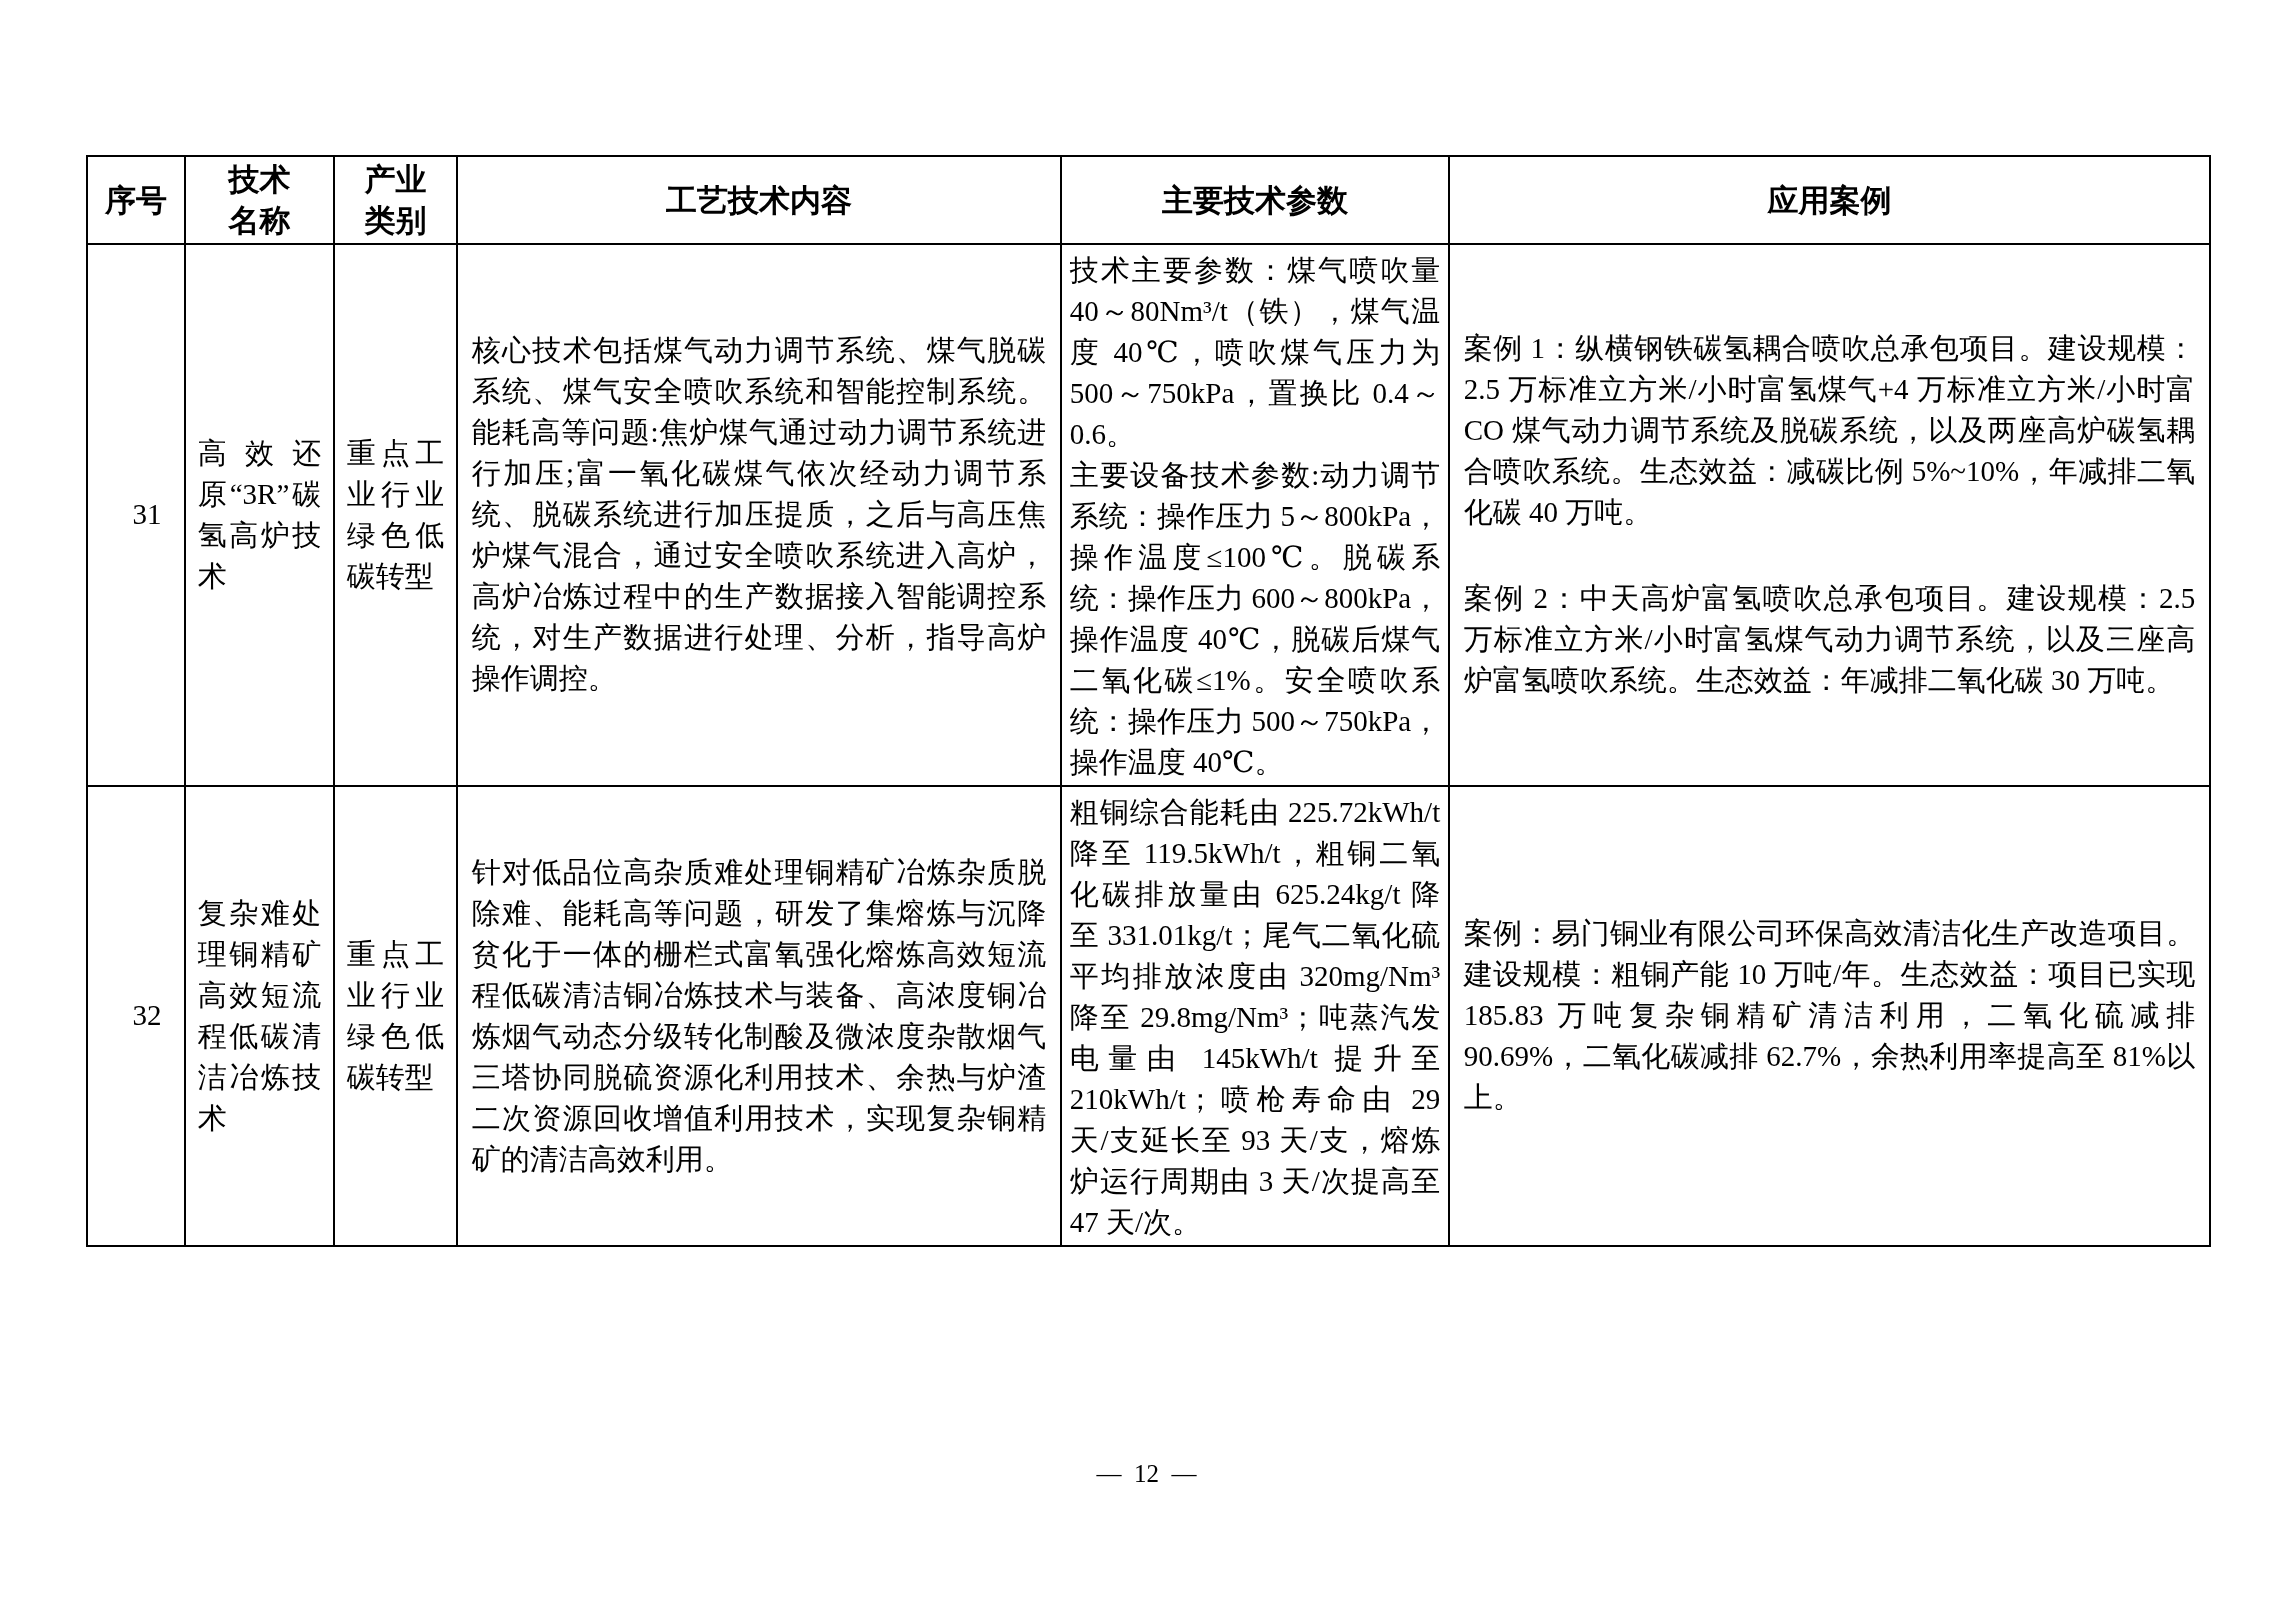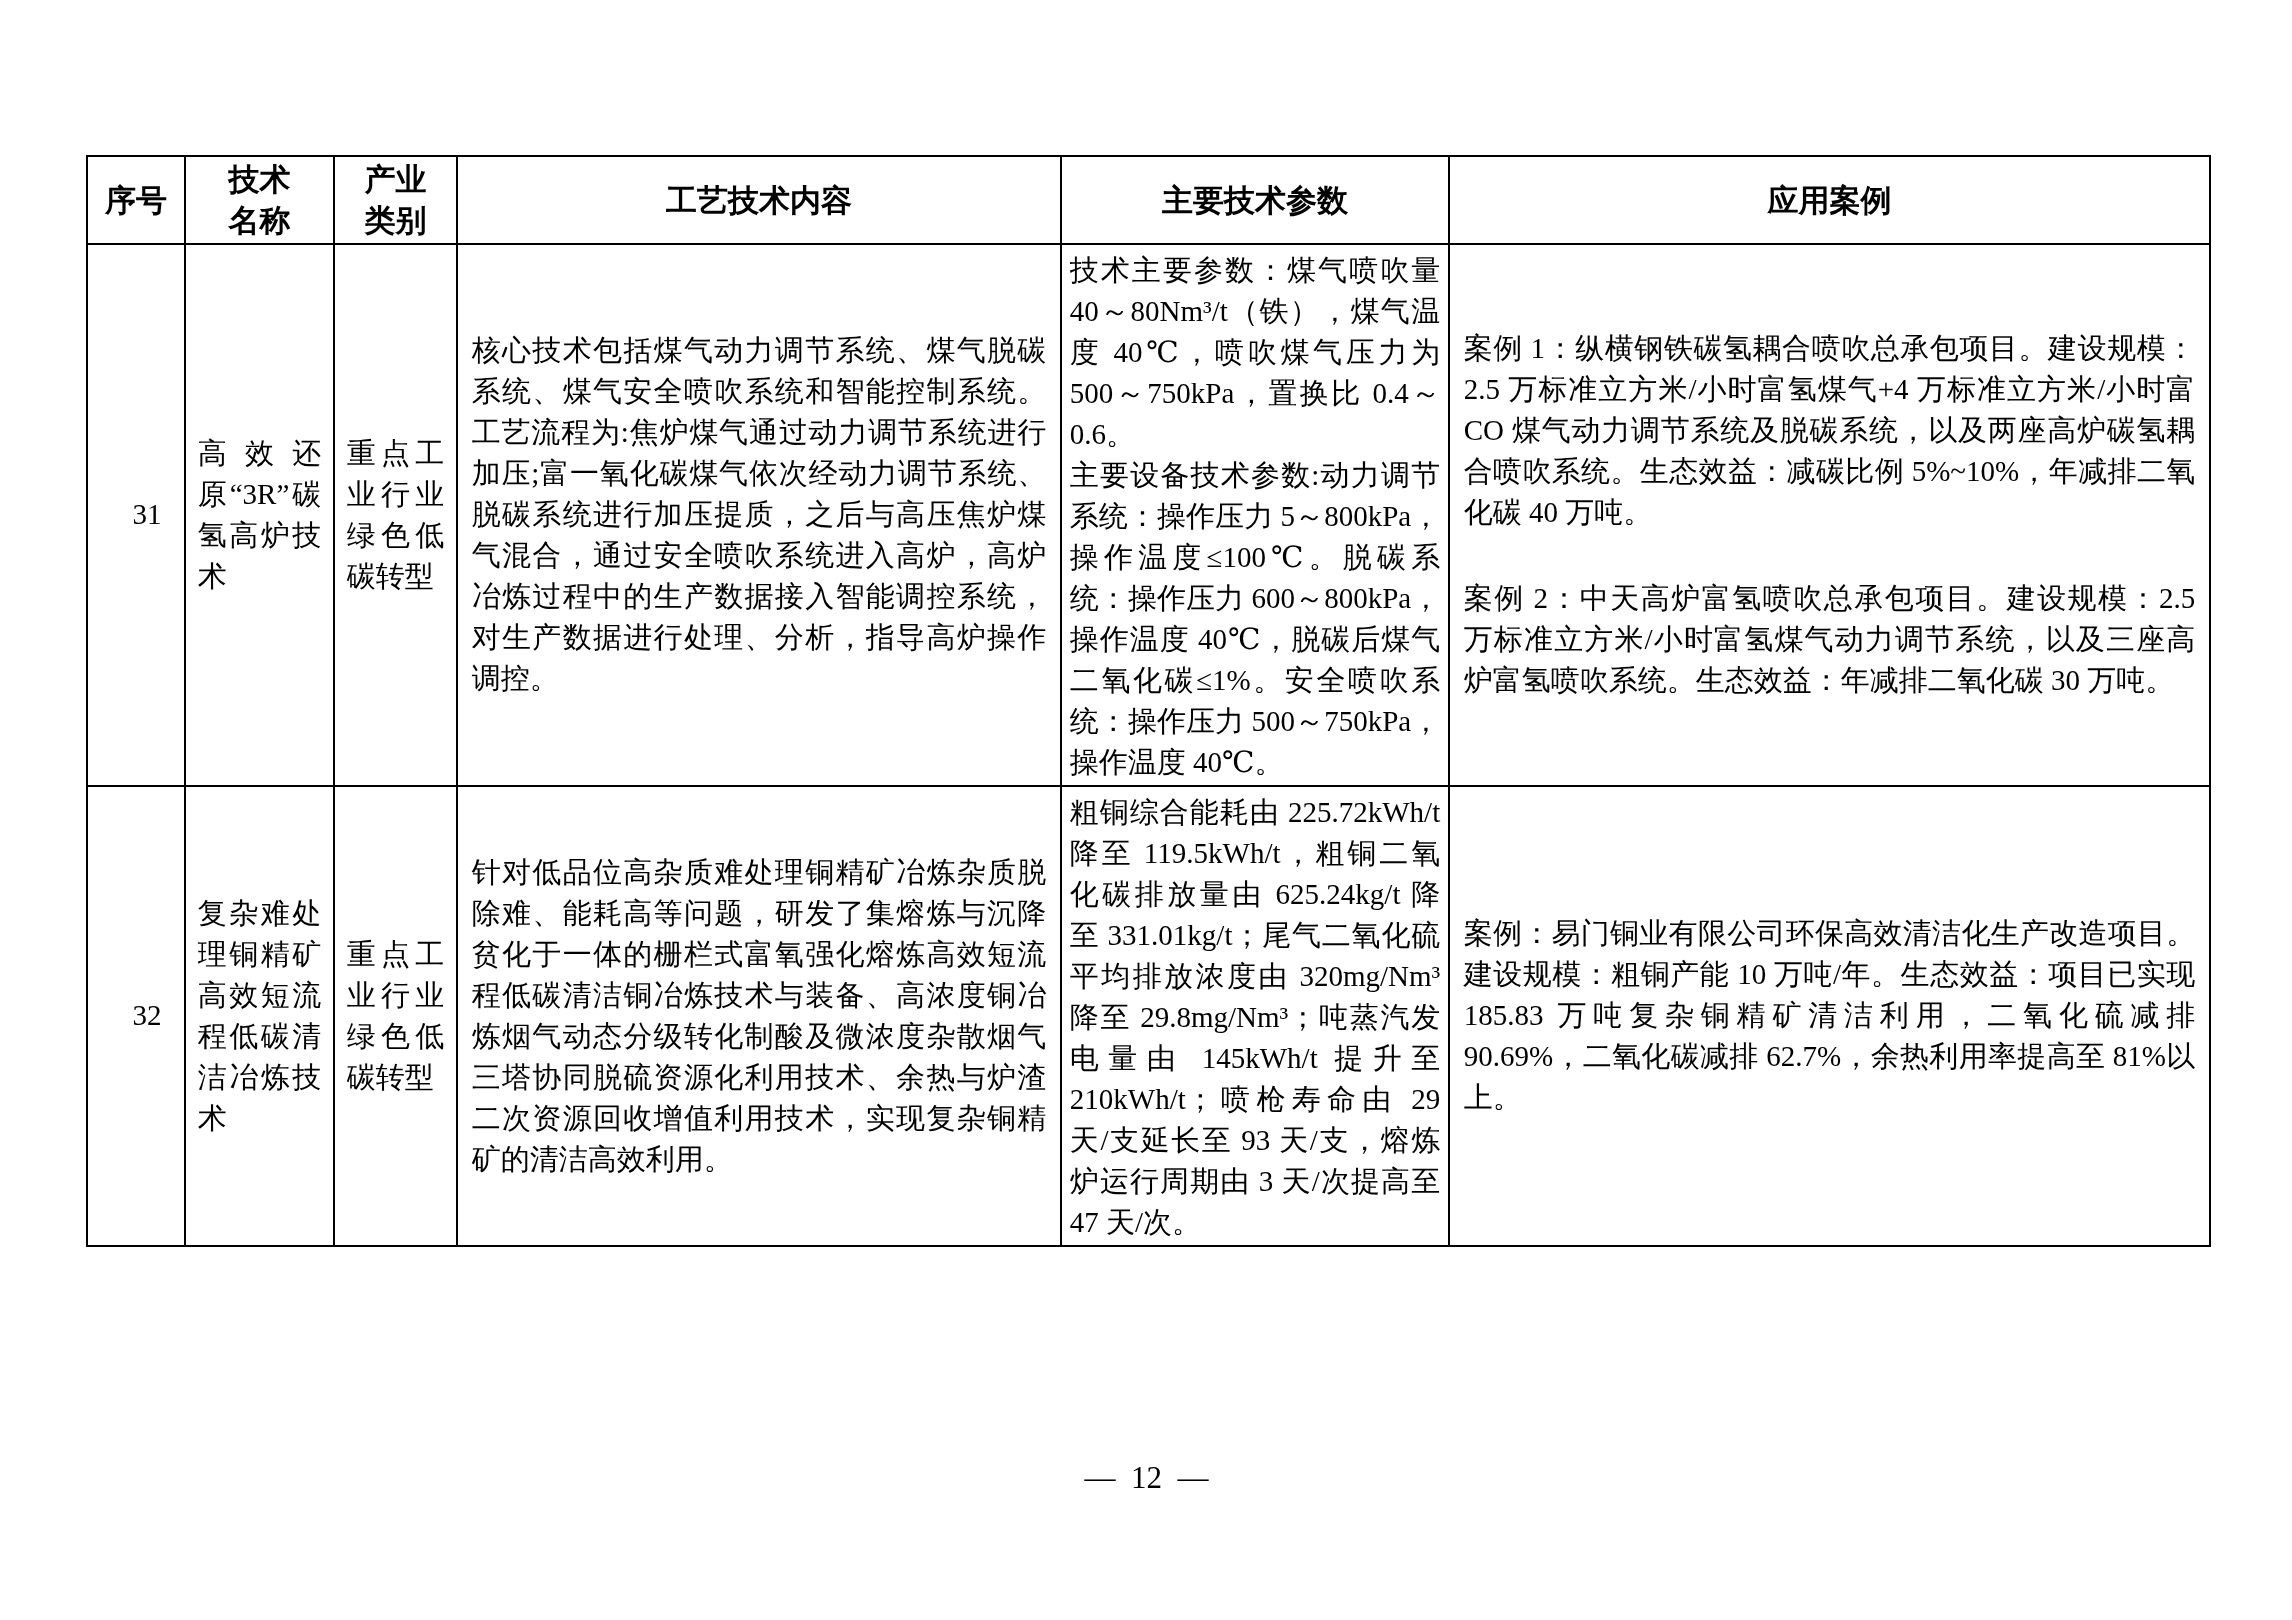--- a/index.html
+++ b/index.html
@@ -51,21 +51,21 @@
     padding: 4.9px 7.8px 2px 7.8px;
   }
   .c-cases { text-align: justify; padding: 3.9px 13.7px; }
   .c-params p, .c-cases p, .c-content p { margin: 0; }
   .c-cases p + p { margin-top: 45px; }
   .page-number {
     position: absolute;
     left: 0; top: 1460px;
     width: 100%;
     text-align: center;
-    font-size: 31px;
+    font-size: 25px;
     white-space: pre;
   }
 </style>
 </head>
 <body>
 
 <div class="page">
 
   <table class="tech-table">
     <colgroup>
@@ -86,21 +86,21 @@
         <th>工艺技术内容</th>
         <th>主要技术参数</th>
         <th>应用案例</th>
       </tr>
     </thead>
     <tbody>
       <tr class="row-31">
         <td class="c-index">31</td>
         <td class="c-name">高效还原“3R”碳氢高炉技术</td>
         <td class="c-cat">重点工业行业绿色低碳转型</td>
-        <td class="c-content">核心技术包括煤气动力调节系统、煤气脱碳系统、煤气安全喷吹系统和智能控制系统。工艺流程为:焦炉煤气通过动力调节系统进行加压;富一氧化碳煤气依次经动力调节系统、脱碳系统进行加压提质，之后与高压焦炉煤气混合，通过安全喷吹系统进入高炉，高炉冶炼过程中的生产数据接入智能调控系统，对生产数据进行处理、分析，指导高炉操作调控。</td>
+        <td class="c-content">核心技术包括煤气动力调节系统、煤气脱碳系统、煤气安全喷吹系统和智能控制系统。能耗高等问题:焦炉煤气通过动力调节系统进行加压;富一氧化碳煤气依次经动力调节系统、脱碳系统进行加压提质，之后与高压焦炉煤气混合，通过安全喷吹系统进入高炉，高炉冶炼过程中的生产数据接入智能调控系统，对生产数据进行处理、分析，指导高炉操作调控。</td>
         <td class="c-params">
           <p>技术主要参数：煤气喷吹量 40～80Nm³/t（铁），煤气温度 40℃，喷吹煤气压力为 500～750kPa，置换比 0.4～0.6。</p>
           <p>主要设备技术参数:动力调节系统：操作压力 5～800kPa，操作温度≤100℃。脱碳系统：操作压力 600～800kPa，操作温度 40℃，脱碳后煤气二氧化碳≤1%。安全喷吹系统：操作压力 500～750kPa，操作温度 40℃。</p>
         </td>
         <td class="c-cases">
           <p>案例 1：纵横钢铁碳氢耦合喷吹总承包项目。建设规模：2.5 万标准立方米/小时富氢煤气+4 万标准立方米/小时富 CO 煤气动力调节系统及脱碳系统，以及两座高炉碳氢耦合喷吹系统。生态效益：减碳比例 5%~10%，年减排二氧化碳 40 万吨。</p>
           <p>案例 2：中天高炉富氢喷吹总承包项目。建设规模：2.5 万标准立方米/小时富氢煤气动力调节系统，以及三座高炉富氢喷吹系统。生态效益：年减排二氧化碳 30 万吨。</p>
         </td>
       </tr>
       <tr class="row-32">

